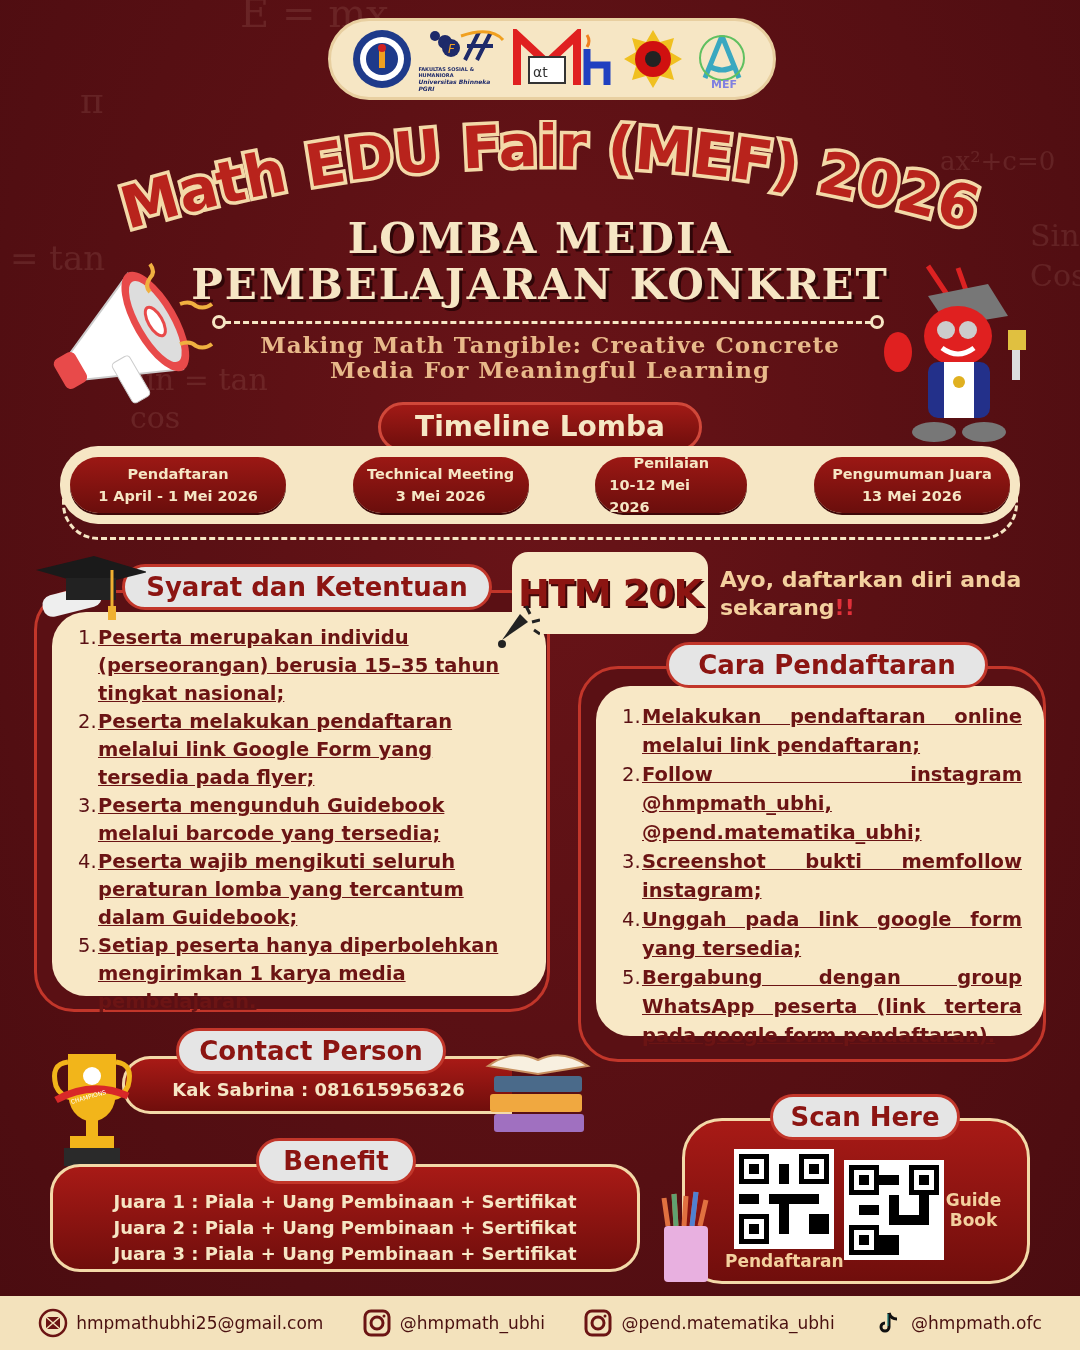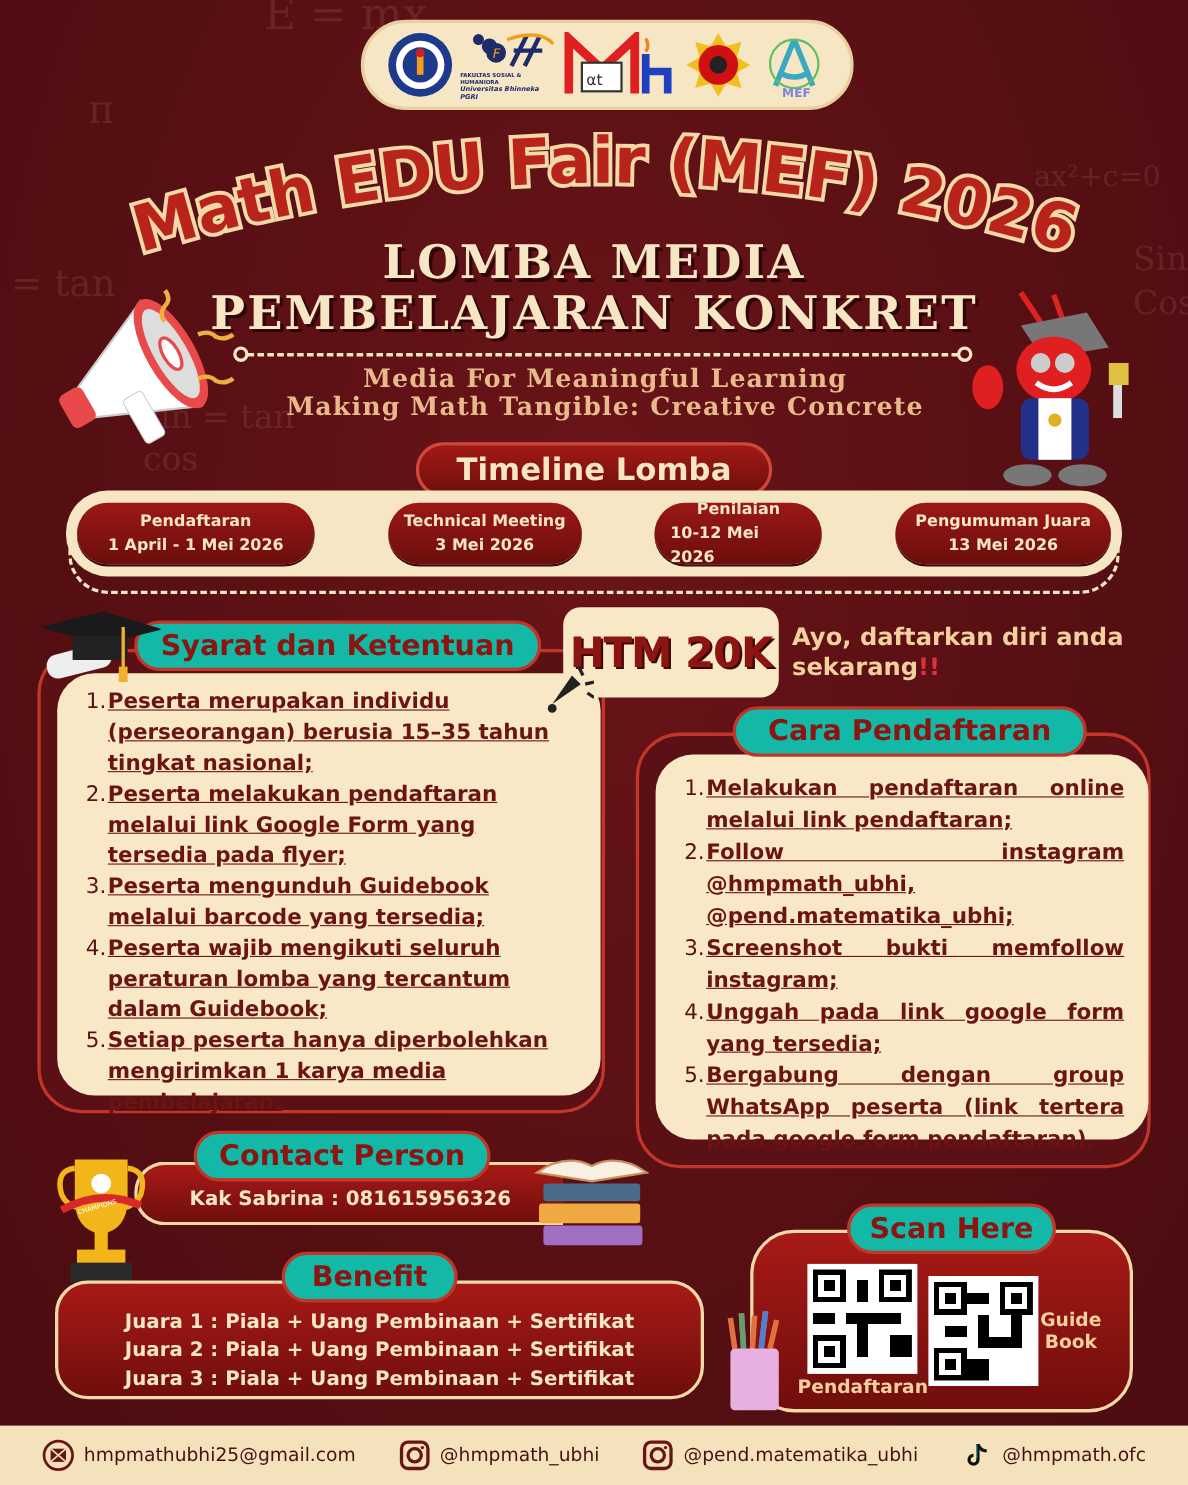--- a/index.html
+++ b/index.html
@@ -48,21 +48,21 @@
     border: 3px solid #f6e6c4; background: #5a1014; top: 315px;
   }
   .tagline {
     left: 200px; top: 332px; width: 700px; text-align: center;
     font-family: "DejaVu Serif", serif; font-weight: bold; font-size: 23px;
     color: #e8b98a; line-height: 25px; letter-spacing: 1px;
   }
 
   
   .pill-header {
-    background: #14b8a6; border: 3px solid #c2362a; border-radius: 24px;
+    background: #e5e5e5; border: 3px solid #c2362a; border-radius: 24px;
     font-weight: bold; color: #8c1512; text-align: center;
     font-family: "DejaVu Sans", sans-serif;
   }
   .pill-dark {
     background: linear-gradient(#a11a16, #6e0e0c);
     border: 3px solid #d0483a; border-radius: 26px;
     color: #f6e6c4; font-weight: bold; text-align: center;
   }
 
   
@@ -209,22 +209,22 @@
 </div>
 
 <div class="abs sub-title" style="top:214px;font-size:42px;">LOMBA MEDIA</div>
 <div class="abs sub-title" style="top:260px;font-size:42px;">PEMBELAJARAN KONKRET</div>
 
 <div class="abs divider-line"></div>
 <div class="abs divider-dot" style="left:212px;"></div>
 <div class="abs divider-dot" style="left:870px;"></div>
 
 <div class="abs tagline">
+  <div>Making Math Tangible: Creative Concrete</div>
   <div>Media For Meaningful Learning</div>
-  <div>Making Math Tangible: Creative Concrete</div>
 </div>
 
 <div class="abs" style="left:30px;top:244px;">
   <svg width="190" height="190" viewBox="0 0 190 190">
     <g transform="rotate(-30 95 95)">
       <polygon points="40,80 130,40 130,150 40,110" fill="#fff" stroke="#ccc" stroke-width="2"></polygon>
       <ellipse cx="130" cy="95" rx="22" ry="56" fill="#e84a4a"></ellipse>
       <ellipse cx="130" cy="95" rx="15" ry="46" fill="#ddd"></ellipse>
       <ellipse cx="130" cy="95" rx="7" ry="16" fill="#fff" stroke="#e84a4a" stroke-width="3"></ellipse>
       <rect x="20" y="78" width="24" height="34" rx="6" fill="#e84a4a"></rect>

